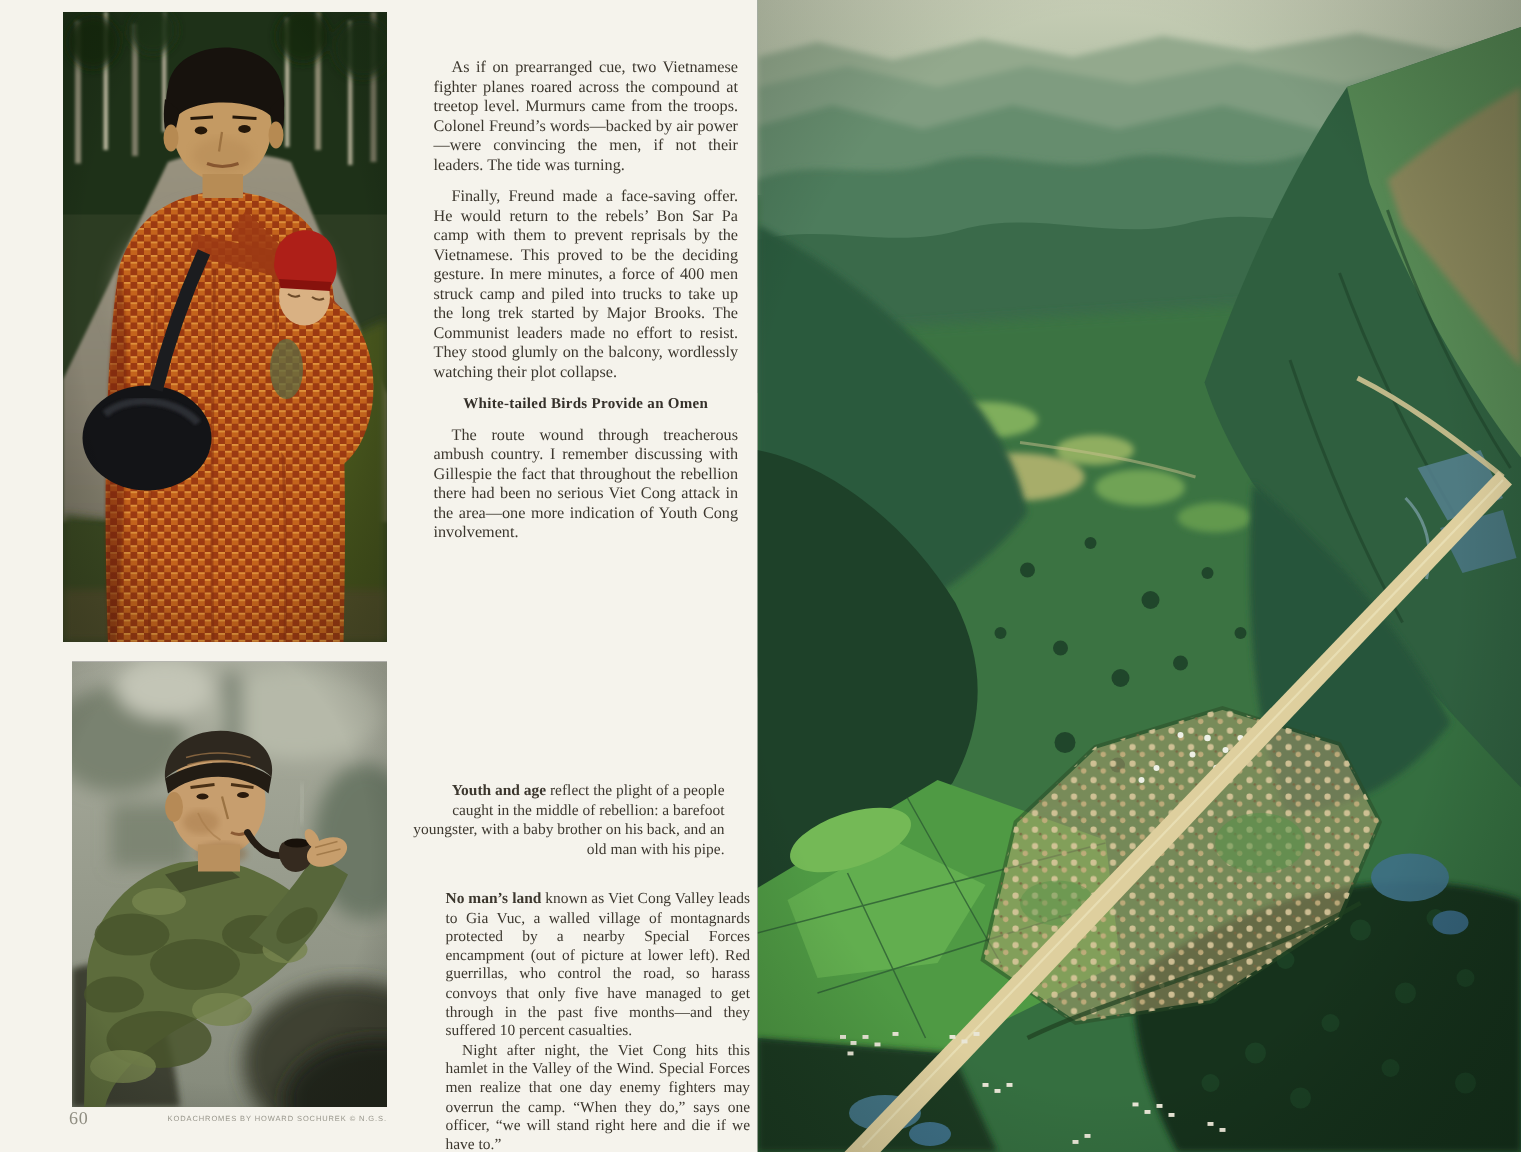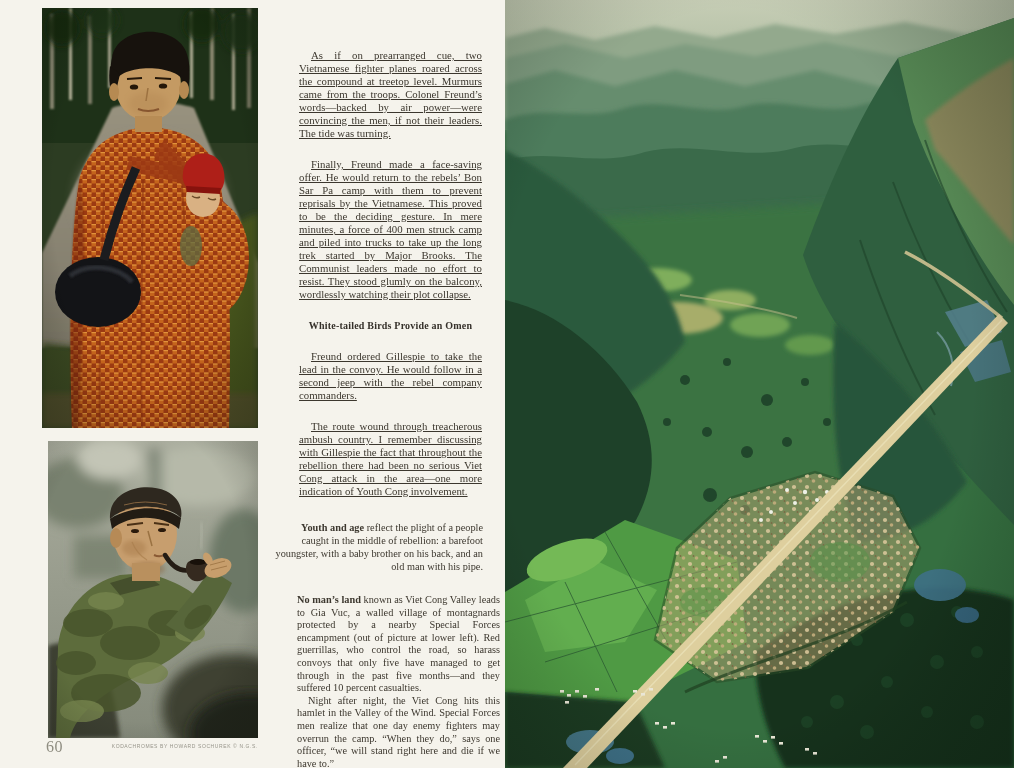--- a/index.html
+++ b/index.html
@@ -13,41 +13,41 @@
   .photo svg{display:block;}
   #photo-boy{left:42px;top:8px;width:216px;height:420px;}
   #photo-oldman{left:48px;top:441px;width:210px;height:297px;}
   #photo-valley{left:505px;top:0;width:509px;height:768px;}
 
   .text-col{
     position:absolute;left:281px;top:31px;width:219px;
     font-size:10.8px;line-height:13px;text-align:justify;
     color:#3c372e;
   }
-  .text-col p{margin:18px;text-indent:12px;text-decoration:underline;}
+  .text-col p{margin:8px;text-indent:12px;}
   .text-col h3{
     margin:7px 0 6px;font-size:10px;text-align:center;
     font-weight:bold;color:#35302a;letter-spacing:.2px;
   }
 
   .caption-youth{
     position:absolute;left:272px;top:521px;width:211px;
     font-size:10.3px;line-height:13px;text-align:right;color:#3c372e;
   }
   .caption-nomans{
     position:absolute;left:297px;top:594px;width:203px;
     font-size:10.3px;line-height:12.6px;text-align:justify;color:#3c372e;
   }
   .caption-nomans p{margin:0;}
   .caption-nomans p + p{text-indent:11px;}
   .lead{font-weight:bold;}
 
   .pagenum{
     position:absolute;left:46px;top:738px;
-    font-size:16px;color:#8f8d81;letter-spacing:.5px;
+    font-size:12px;color:#8f8d81;letter-spacing:.5px;
   }
   .credit{
     position:absolute;left:90px;top:743px;width:168px;
     text-align:right;font-family:"Liberation Sans",sans-serif;
     font-size:5px;letter-spacing:.6px;color:#97958a;
   }
 </style>
 </head>
 <body>
 
@@ -387,21 +387,20 @@
         <rect x="218" y="756" width="4" height="2.6"></rect>
   </g>
   <rect width="509" height="768" fill="url(#vig3)"></rect>
 </svg>
 </div>
 
 <div class="text-col">
   <p>As if on prearranged cue, two Vietnamese fighter planes roared across the compound at treetop level. Murmurs came from the troops. Colonel Freund’s words—backed by air power—were convincing the men, if not their leaders. The tide was turning.</p>
   <p>Finally, Freund made a face-saving offer. He would return to the rebels’ Bon Sar Pa camp with them to prevent reprisals by the Vietnamese. This proved to be the deciding gesture. In mere minutes, a force of 400 men struck camp and piled into trucks to take up the long trek started by Major Brooks. The Communist leaders made no effort to resist. They stood glumly on the balcony, wordlessly watching their plot collapse.</p>
   <h3>White-tailed Birds Provide an Omen</h3>
-  <p>Freund ordered Gillespie to take the lead in the convoy. He would follow in a second jeep with the rebel company commanders.</p>
   <p>The route wound through treacherous ambush country. I remember discussing with Gillespie the fact that throughout the rebellion there had been no serious Viet Cong attack in the area—one more indication of Youth Cong involvement.</p>
 </div>
 
 <div class="caption-youth">
   <span class="lead">Youth and age</span><span> reflect the plight of a people caught in the middle of rebellion: a barefoot youngster, with a baby brother on his back, and an old man with his pipe.</span>
 </div>
 
 <div class="caption-nomans">
   <p><span class="lead">No man’s land</span><span> known as Viet Cong Valley leads to Gia Vuc, a walled village of montagnards protected by a nearby Special Forces encampment (out of picture at lower left). Red guerrillas, who control the road, so harass convoys that only five have managed to get through in the past five months—and they suffered 10 percent casualties.</span></p>
   <p>Night after night, the Viet Cong hits this hamlet in the Valley of the Wind. Special Forces men realize that one day enemy fighters may overrun the camp. “When they do,” says one officer, “we will stand right here and die if we have to.”</p>

